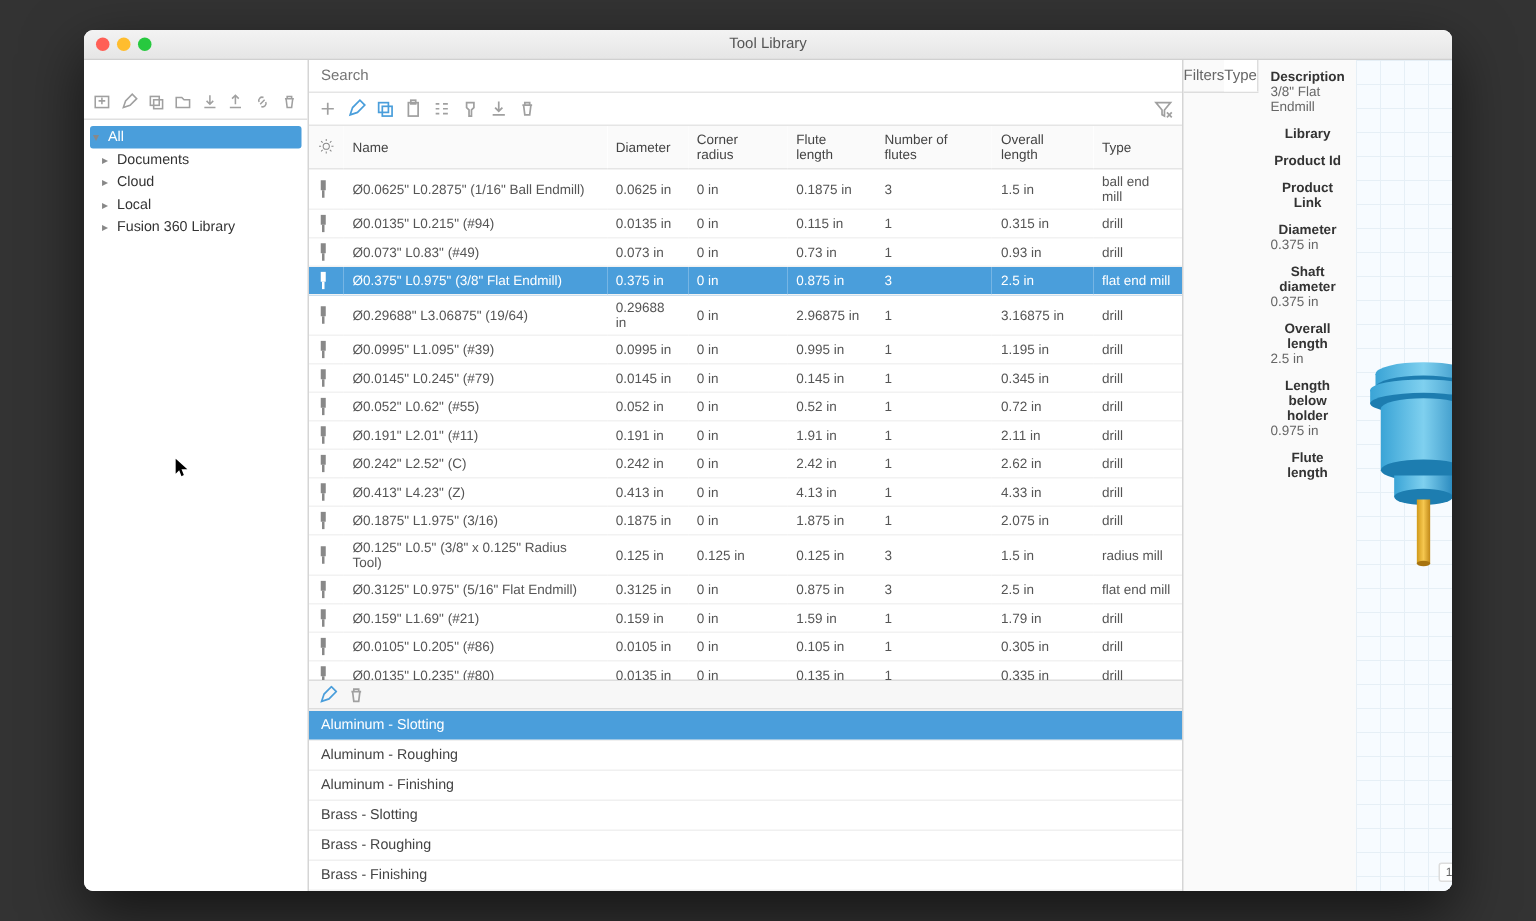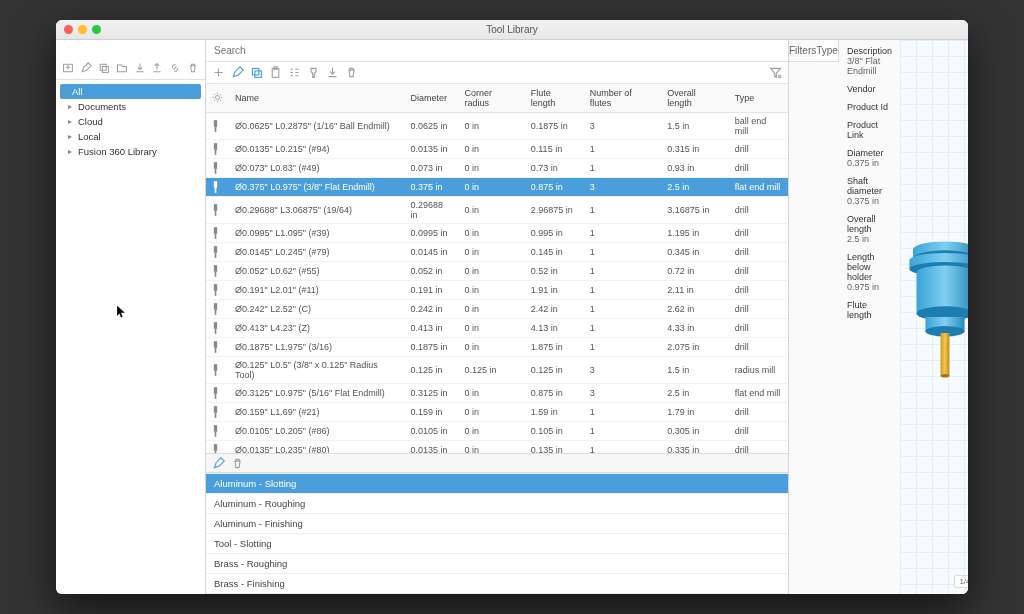--- a/index.html
+++ b/index.html
@@ -107,21 +107,21 @@
   .cd-item.selected { background:#4a9edb; color:#fff; }
   .rightpane {
     width:180px; border-left:1px solid #d5d5d5; background:#fafafa;
     display:flex; flex-direction:row;
   }
   .tabs { display:flex; height:22px; border-bottom:1px solid #ddd; }
   .tab { flex:1; display:flex; align-items:center; justify-content:center; font-size:10px; color:#666; cursor:pointer; }
   .tab.active { background:#fff; font-weight:500; border-right:1px solid #ddd; }
   .infobox { padding:6px 8px; font-size:9px; color:#444; }
   .infobox .field { margin-bottom:8px; }
-  .infobox .label { font-weight:400; color:#333; }
+  .infobox .label { font-weight:700; color:#333;text-align:center; }
   .infobox .value { color:#666; }
   .preview {
     flex:1; position:relative;
     background:
       linear-gradient(#e6eff6 1px, transparent 1px) 0 0 / 16px 16px,
       linear-gradient(90deg, #e6eff6 1px, transparent 1px) 0 0 / 16px 16px,
       #f7fbff;
     display:flex; align-items:center; justify-content:center;
   }
   .preview-scale {
@@ -498,38 +498,38 @@
               <path d="M3 13l2-6 6-6 4 4-6 6-6 2z"></path>
             </svg></span>
         <span class="ico"><svg viewBox="0 0 16 16">
               <path d="M4 5h8M6 5V3h4v2M5 5l1 8h4l1-8"></path>
             </svg></span>
       </div>
       <div class="cutdata-list" id="cut-list">
           <div class="cd-item selected">Aluminum - Slotting</div>
           <div class="cd-item">Aluminum - Roughing</div>
           <div class="cd-item">Aluminum - Finishing</div>
-          <div class="cd-item">Tool - Slotting</div>
+          <div class="cd-item">Brass - Slotting</div>
           <div class="cd-item">Brass - Roughing</div>
           <div class="cd-item">Brass - Finishing</div>
         </div>
     </div>
 
     <div class="rightpane">
       <div class="tabs">
         <div class="tab">Filters</div>
         <div class="tab active">Type</div>
       </div>
       <div class="infobox">
         <div class="field">
             <div class="label">Description</div>
             <div class="value">3/8" Flat Endmill</div>
           </div>
         <div class="field">
-            <div class="label">Vendor</div>
+            <div class="label">Library</div>
           </div>
         <div class="field">
             <div class="label">Product Id</div>
           </div>
         <div class="field">
             <div class="label">Product Link</div>
           </div>
         <div class="field">
             <div class="label">Diameter</div>
             <div class="value">0.375 in</div>

